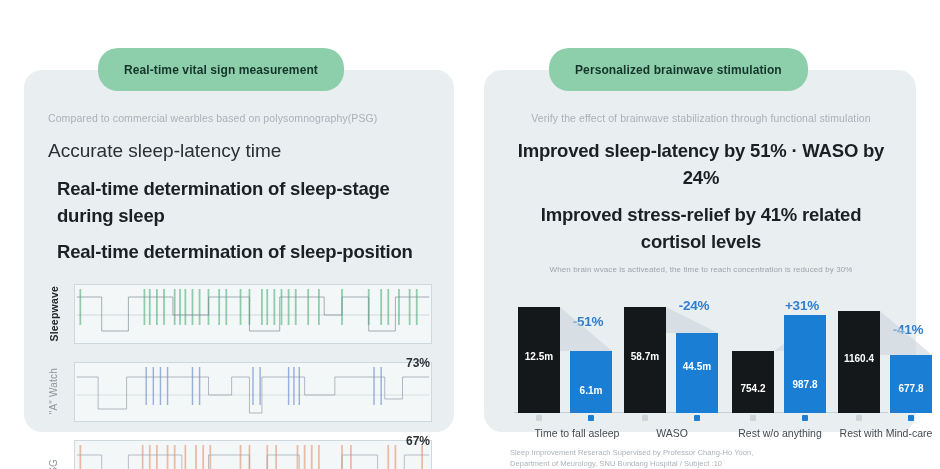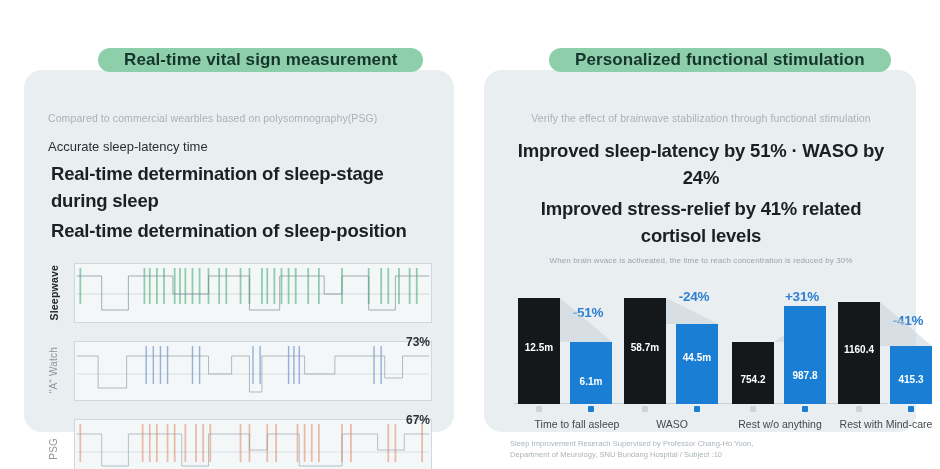--- a/index.html
+++ b/index.html
@@ -27,58 +27,58 @@
     position: absolute;
     background: #e9eef1;
     border-radius: 18px;
   }
   #panel-left  { left: 24px;  top: 70px; width: 430px; height: 362px; }
   #panel-right { left: 484px; top: 70px; width: 432px; height: 362px; }
 
   .pill {
     position: absolute;
     top: -22px;
-    height: 24px;
+    height: 43px;
     border-radius: 20px;
     background: #8ecfab;
     color: #15342a;
     display: flex;
     align-items: center;
     justify-content: center;
-    font-size: 17px;
+    font-size: 12px;
     font-weight: bold;
     letter-spacing: .1px;
     white-space: nowrap;
     padding: 0 26px;
   }
   #pill-left  { left: 74px; }
   #pill-right { left: 65px; }
 
   .panel-body { padding: 42px 22px 14px 24px; }
 
   .smalltitle {
     color: #a9b2b8;
     font-size: 10.5px;
     letter-spacing: .1px;
     margin-bottom: 13px;
   }
 
   .headline-light {
-    font-size: 13px;
+    font-size: 19px;
     color: #2a2f33;
     font-weight: normal;
     line-height: 1.5;
     margin: 0 0 2px 0;
   }
   .headline-bold {
     font-size: 18.5px;
     color: #1b2024;
     font-weight: bold;
     line-height: 1.48;
-    margin: 3px;
+    margin: 9px;
     letter-spacing: -.2px;
   }
 
   
   .hyp-wrap { margin-top: 16px; }
   .hyp-row {
     position: relative;
     height: 64px;
     margin-bottom: 14px;
     display: flex;
@@ -334,21 +334,21 @@
             </svg>
           </div>
           <div class="pct" style="top:-4px;">67%</div>
         </div>
 
       </div>
     </div>
   </section>
 
   <section class="panel" id="panel-right">
-    <div class="pill" id="pill-right">Personalized functional stimulation</div>
+    <div class="pill" id="pill-right">Personalized brainwave stimulation</div>
 
     <div class="panel-body">
       <div class="smalltitle" style="text-align:center;">Verify the effect of brainwave stabilization through functional stimulation</div>
 
       <p class="headline-bold" style="text-align:center;">Improved sleep-latency by 51%  ·  WASO by 24%</p>
       <p class="headline-bold" style="text-align:center;">Improved stress-relief by 41% related cortisol levels</p>
       <div class="smalltitle" style="text-align:center;margin-top:6px;font-size:8px;color:#9ba5ab;">When brain wvace is activeated, the time to reach concentration is reduced by 30%</div>
 
       <div class="chart-area">
         <div class="chart-plot">
@@ -415,21 +415,21 @@
             <div class="delta" style="bottom:76px;">-41%</div>
             <div class="wedge" style="bottom:58px;height:44px;">
               <svg viewBox="0 0 52 44" preserveAspectRatio="none">
                   <polygon points="0,0 52,44 0,44" fill="#c9d2d8" fill-opacity="0.55"></polygon>
                 </svg>
             </div>
             <div class="bar dark" style="height:102px;">
               <div class="bar-value" style="top:42px;">1160.4</div>
             </div>
             <div class="bar blue" style="height:58px;">
-              <div class="bar-value" style="top:28px;">415.3</div>
+              <div class="bar-value" style="top:28px;">677.8</div>
             </div>
             <div class="tickmarks">
               <span class="tick gray"></span>
               <span class="tick blue"></span>
             </div>
           </div>
         </div>
 
         <div class="cat-labels">
           <span class="cat" style="left:63px;">Time to fall asleep</span>

